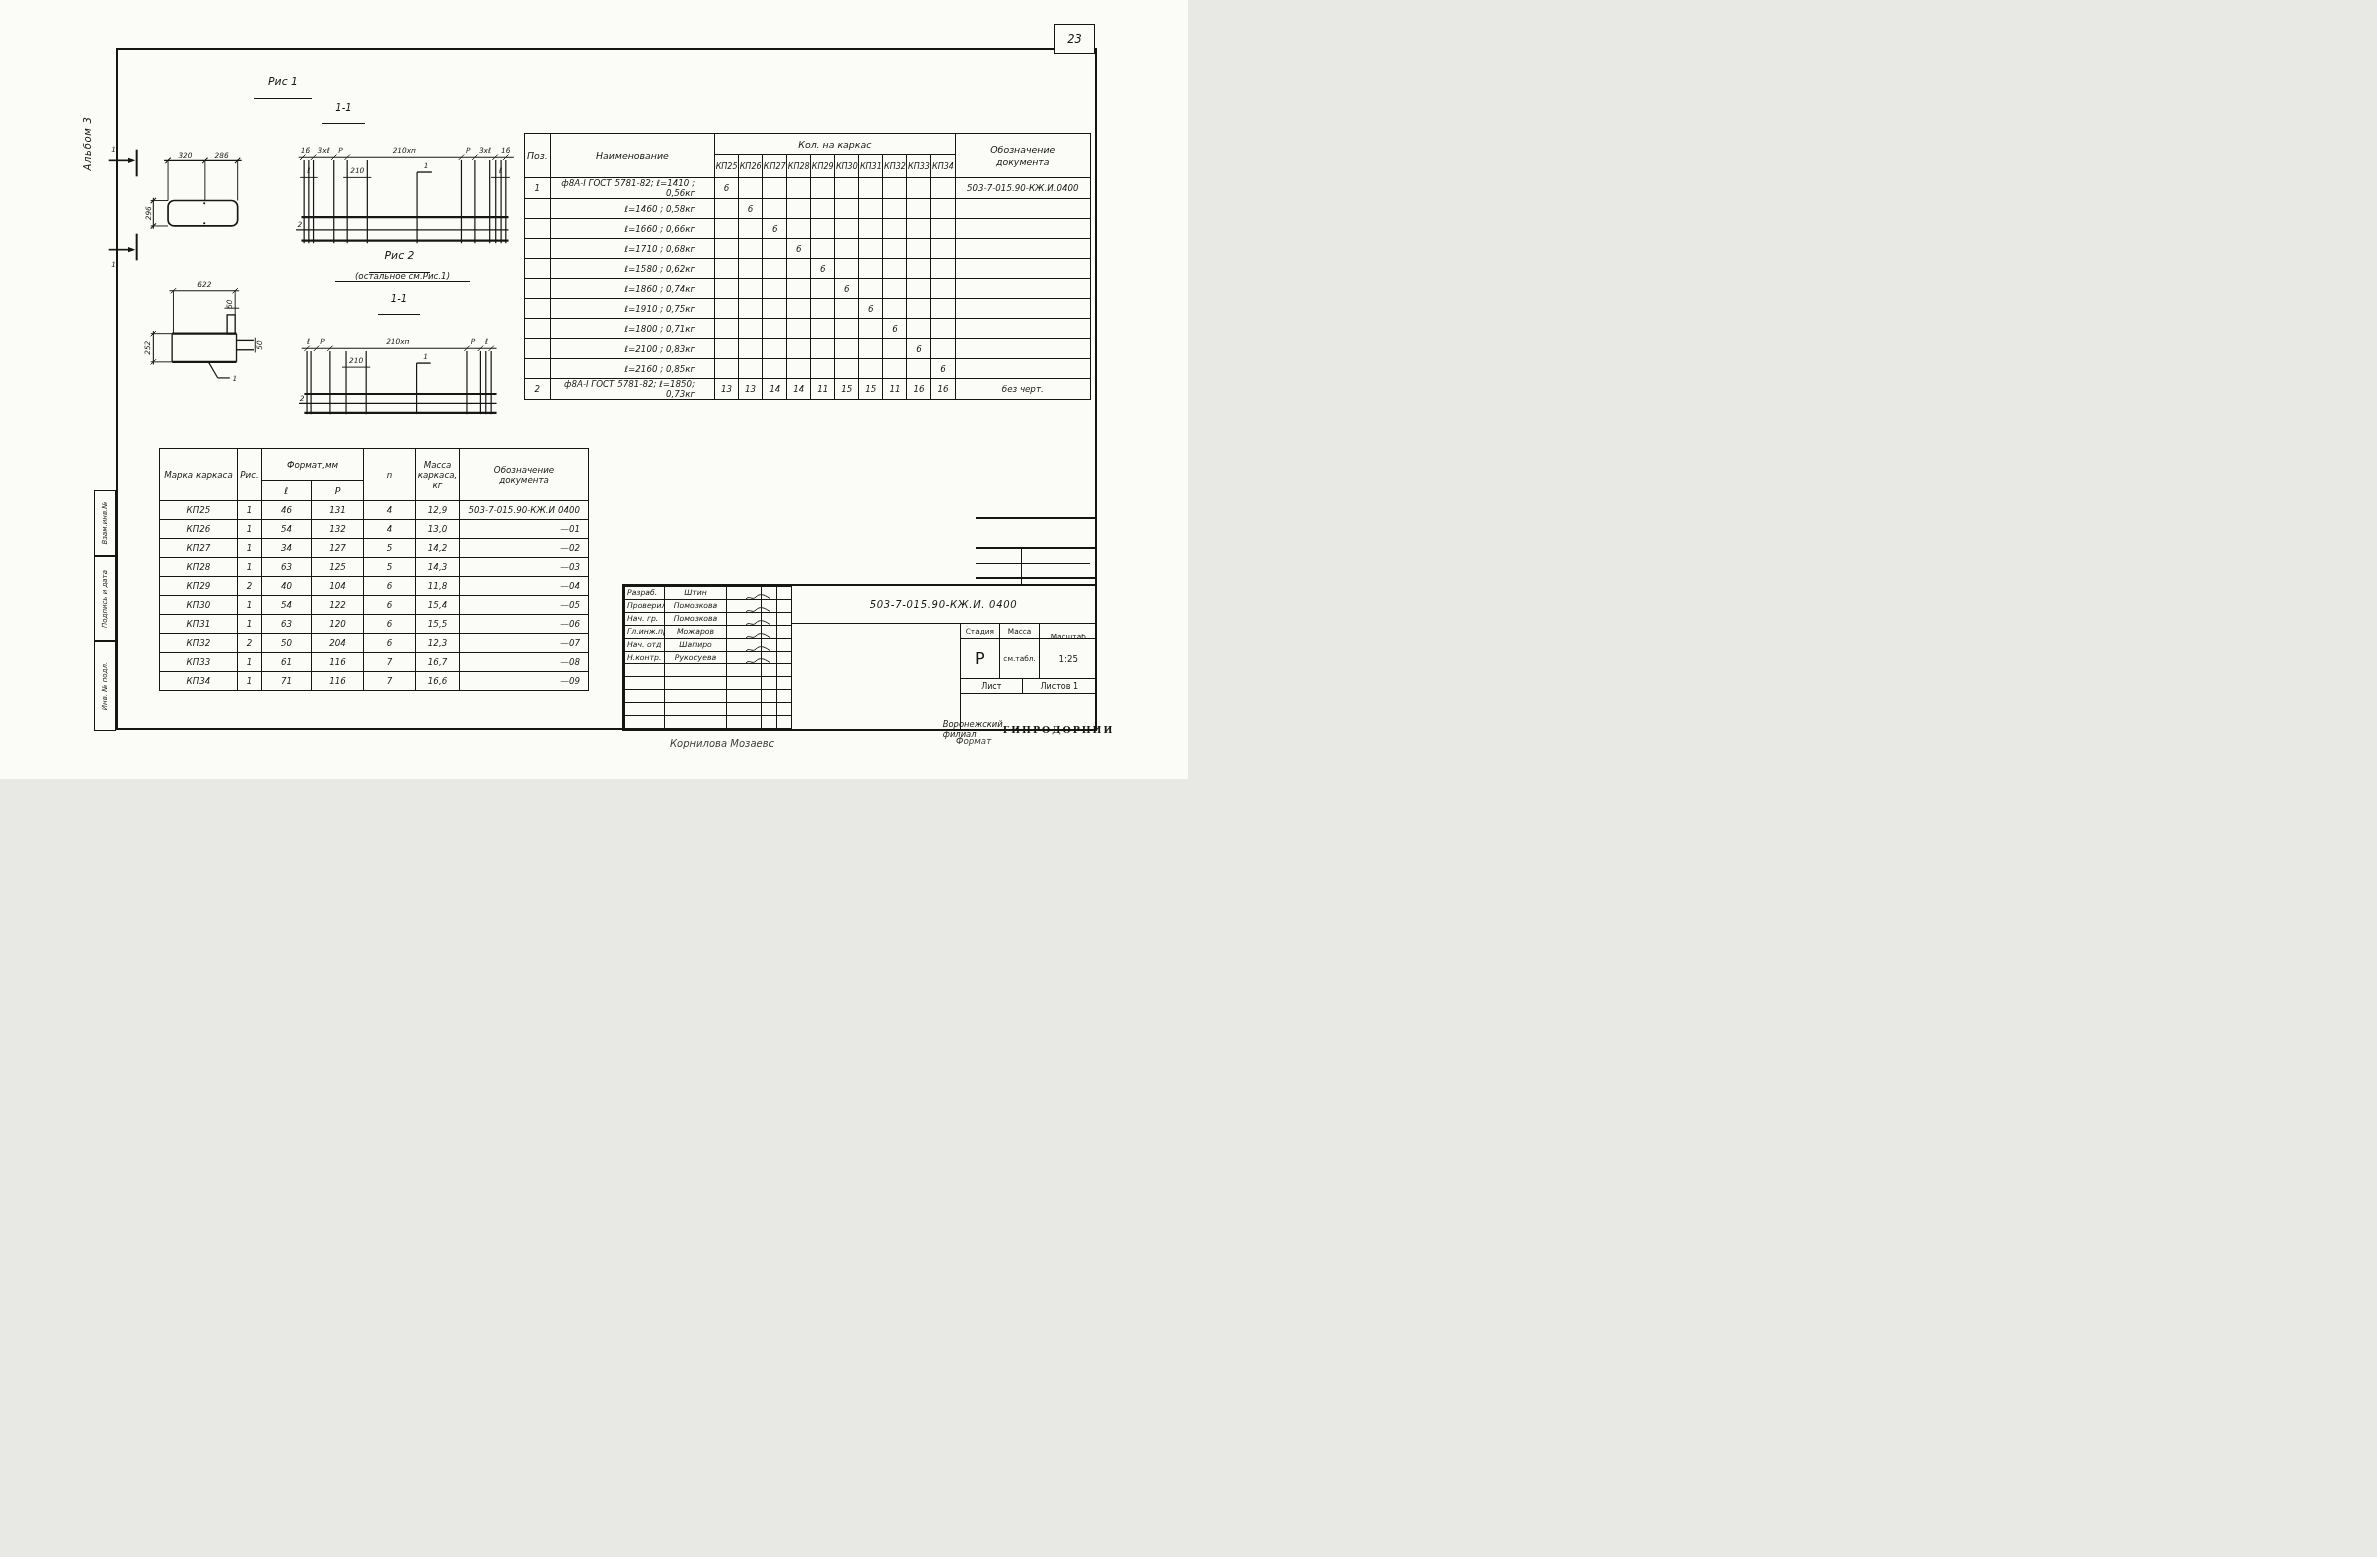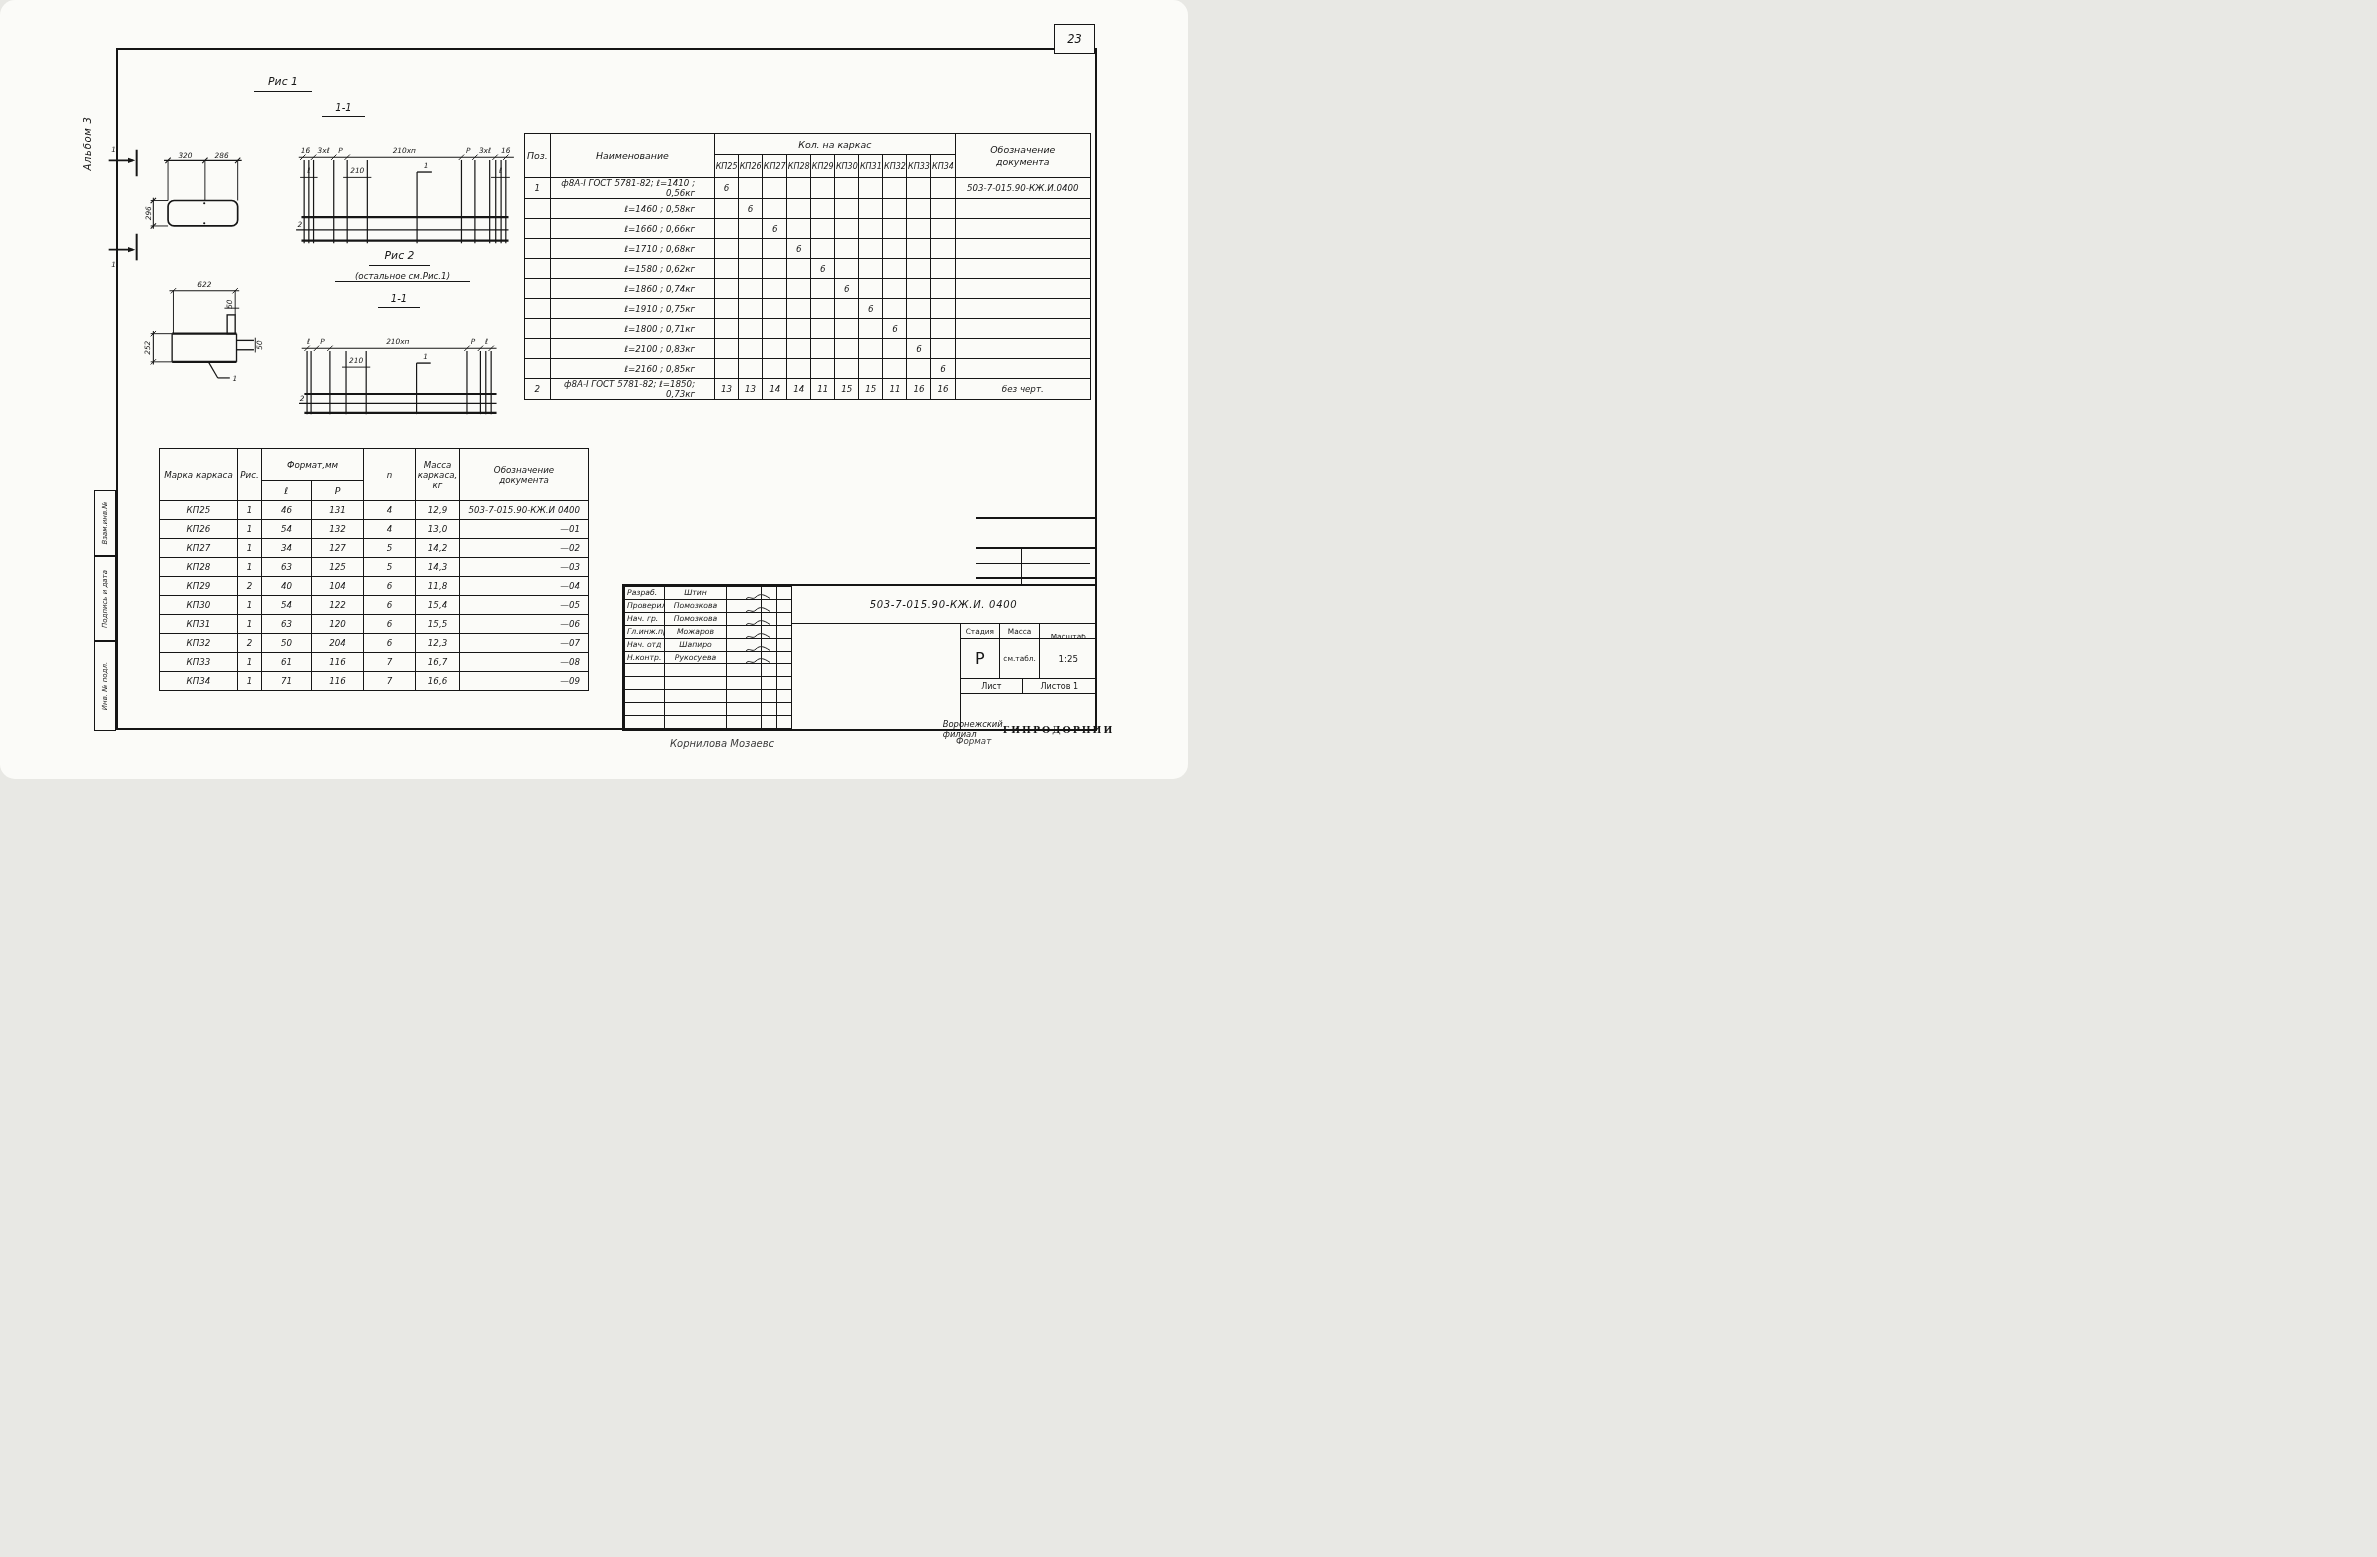--- a/index.html
+++ b/index.html
@@ -1,29 +1,29 @@
 <!DOCTYPE html>
 <html style="font-size:10.8px"><head>
 <meta charset="utf-8">
 <style>
   html,body{margin:0;padding:0;background:#e8e8e4;}
   .sheet{position:relative;width:1188px;height:779px;background:#fbfbf8;
-         font-family:"DejaVu Sans",sans-serif;color:#161616;overflow:hidden;border-radius:15px;}
+         font-family:"DejaVu Sans",sans-serif;color:#161616;overflow:hidden;}
   
   .frame{position:absolute;left:116px;top:48px;width:981px;height:682px;border:2px solid #151515;box-sizing:border-box;}
   .pagebox{position:absolute;left:1054px;top:24px;width:39px;height:28px;border:1.7px solid #161616;
            display:flex;align-items:center;justify-content:center;font-size:11.4px;font-style:italic;background:#fbfbf8;}
   
   .album{position:absolute;left:42px;top:136px;width:94px;height:15px;transform:rotate(-90deg);
          font-size:10px;font-style:italic;text-align:center;letter-spacing:0.7px;}
   .stampbox{position:absolute;left:94px;width:21.5px;border:1.3px solid #151515;box-sizing:border-box;
             display:flex;align-items:center;justify-content:center;overflow:visible;background:#fbfbf8;}
   .stampbox span{transform:rotate(-90deg);white-space:nowrap;font-size:7px;font-style:italic;}
   
-  .figtitle{position:absolute;text-align:center;font-style:italic;border-bottom:1.7px solid #161616;padding-bottom:3px;}
+  .figtitle{position:absolute;text-align:center;font-style:italic;border-bottom:1.7px solid #161616;padding-bottom:10px;}
   .fignote{position:absolute;text-align:center;font-style:italic;border-bottom:1.3px solid #161616;}
   
   table{border-collapse:collapse;table-layout:fixed;background:#fbfbf8;}
   td,th{border:1.3px solid #161616;font-weight:normal;font-style:italic;vertical-align:middle;
         text-align:center;overflow:hidden;padding:0 1.3px;box-sizing:border-box;}
   #spec{position:absolute;left:524px;top:133px;width:567px;}
   #spec thead tr:first-child th{height:21px;font-size:9.4px;}
   #spec thead tr:last-child th{height:23px;font-size:8px;padding:0;}
   #spec tbody td{height:20px;font-size:8.7px;}
   #spec tbody td:nth-child(2){text-align:right;padding-right:19px;}

